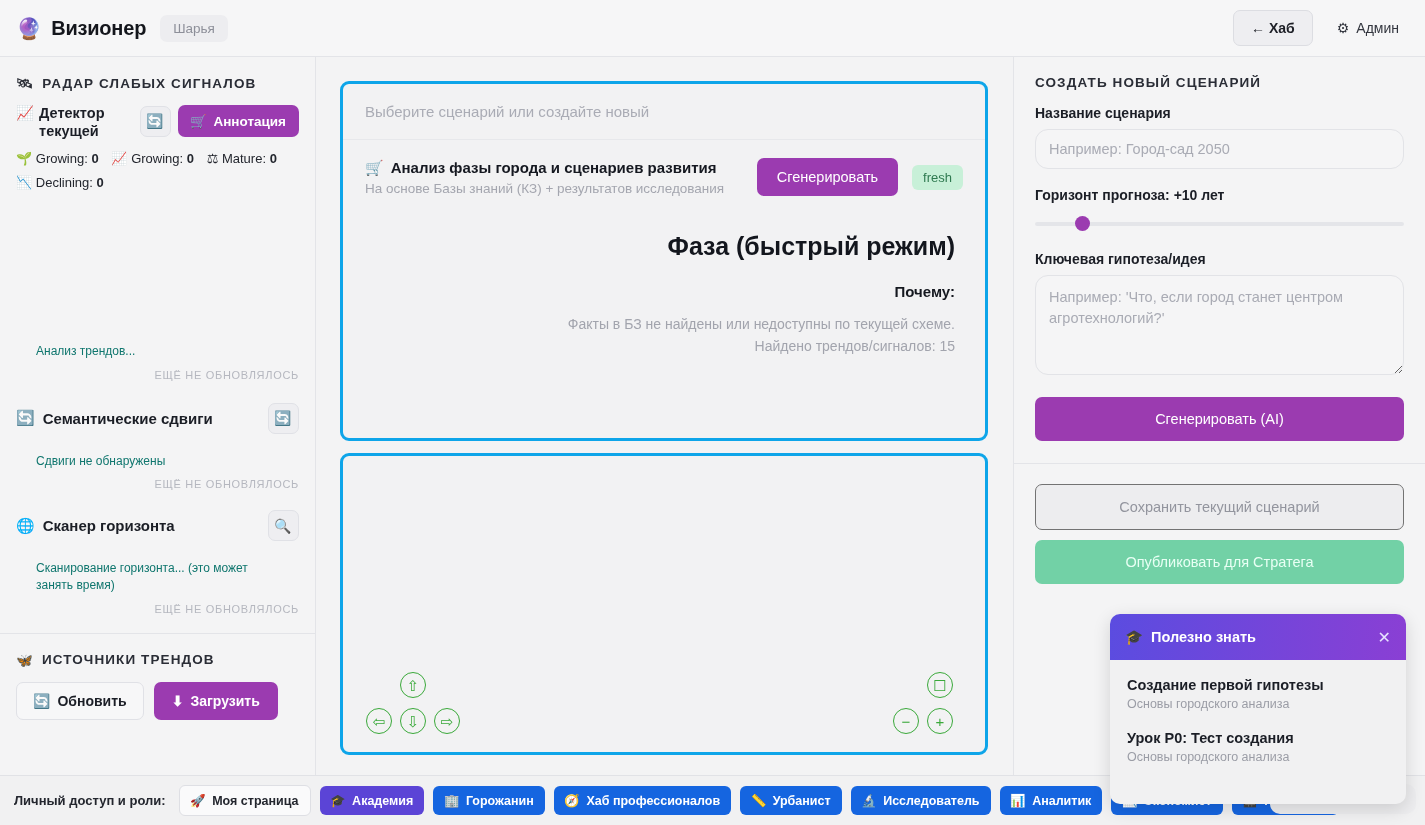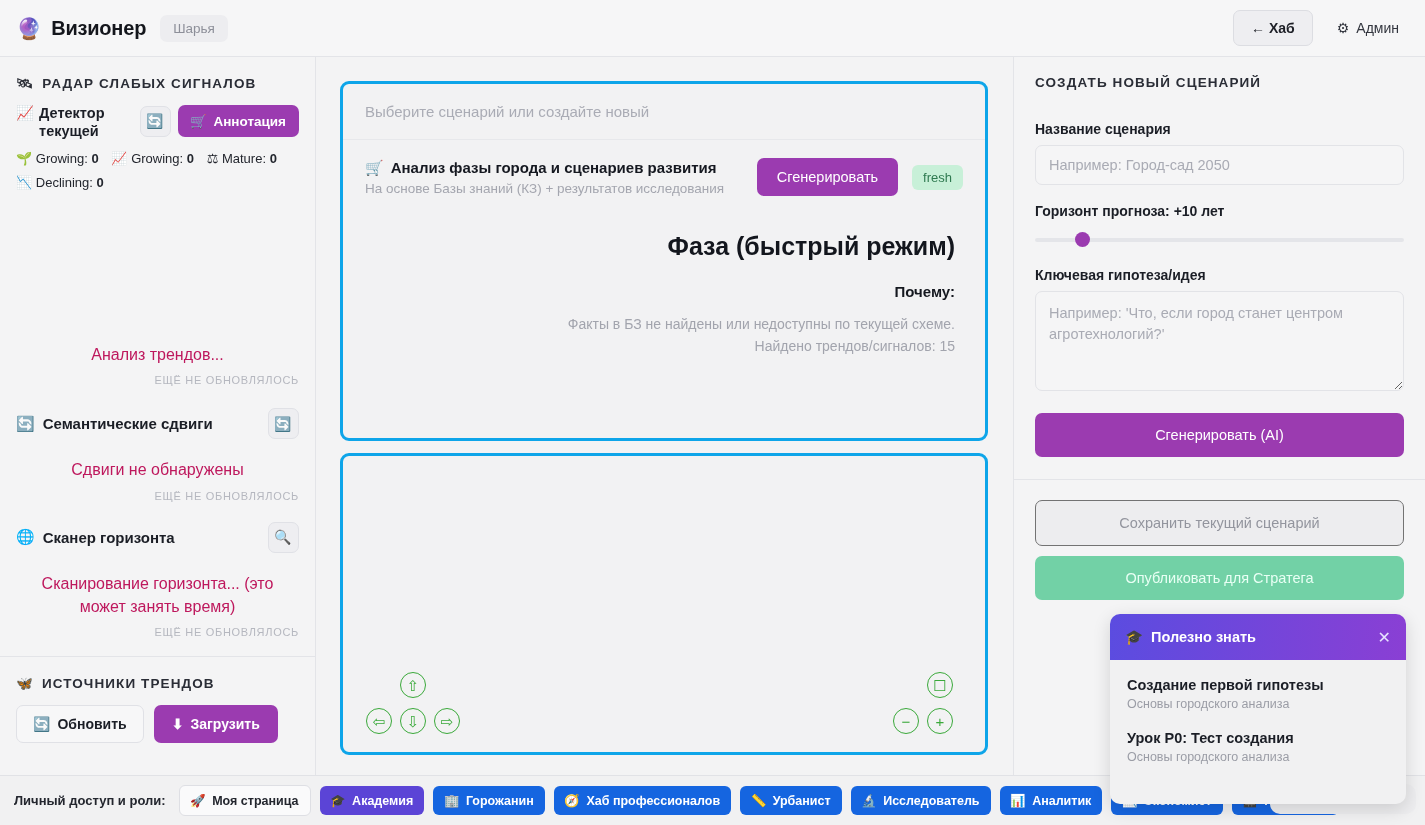--- a/index.html
+++ b/index.html
@@ -67,21 +67,21 @@
   }
   .annot-btn {
     background: #9b3bb0; color: #fff; border: none; border-radius: 7px;
     padding: 8px 13px; font-size: 13.5px; font-weight: 600;
     display: flex; align-items: center; gap: 6px; cursor: pointer;
   }
   .stats { font-size: 13px; color: #23262e; line-height: 1.65; }
   .stats .st { margin-right: 9px; white-space: nowrap; }
   .stats b { font-weight: 700; }
   .muted-center {
-    text-align: center; color: #be185d; font-size: 16px;
+    color: #0f766e; font-size: 12px;
     margin: 0 auto; line-height: 1.45; padding: 0 20px;
   }
   .stamp {
     text-align: right; color: #b5b7bf; font-size: 11px;
     letter-spacing: 0.7px; text-transform: uppercase; margin-top: 8px;
   }
   .side-block { padding: 0 16px; }
   .block-head {
     display: flex; align-items: center; gap: 8px;
     font-size: 15px; font-weight: 700; color: #1b1e26;
@@ -142,25 +142,25 @@
     position: absolute; width: 26px; height: 26px; border-radius: 50%;
     border: 1.6px solid #3aa93a; color: #3aa93a; background: transparent;
     display: flex; align-items: center; justify-content: center;
     font-size: 15px; line-height: 1; cursor: pointer; font-weight: 400;
   }
 
   
   .rp-pad { padding: 18px 21px 0 21px; }
   .rp-head {
     font-size: 13.5px; font-weight: 700; letter-spacing: 1.1px;
-    text-transform: uppercase; color: #2a2d36; margin-bottom: 31px;
+    text-transform: uppercase; color: #2a2d36; margin-bottom: 15px;
   }
   .rp-label { font-size: 14px; font-weight: 700; color: #1b1e26; margin-bottom: 8px; }
   .rp-input {
-    width: 100%; background: #f5f5f6; border: 1px solid #e2e3e7; border-radius: 7px;
+    width: 100%; background: #f5f5f6; border: 1px solid #e2e3e7; border-radius: 13px;
     padding: 11px 13px; font-size: 14.5px; color: #1b1e26;
     font-family: "Liberation Sans", sans-serif;
   }
   .rp-input::placeholder { color: #a9abb4; }
   textarea.rp-input { height: 100px; resize: vertical; line-height: 1.45; }
   .slider-wrap { position: relative; height: 16px; margin: 13px 0 19px 0; }
   .slider-track {
     position: absolute; top: 6px; left: 0; right: 0; height: 4px;
     background: #e4e5e9; border-radius: 3px;
   }

